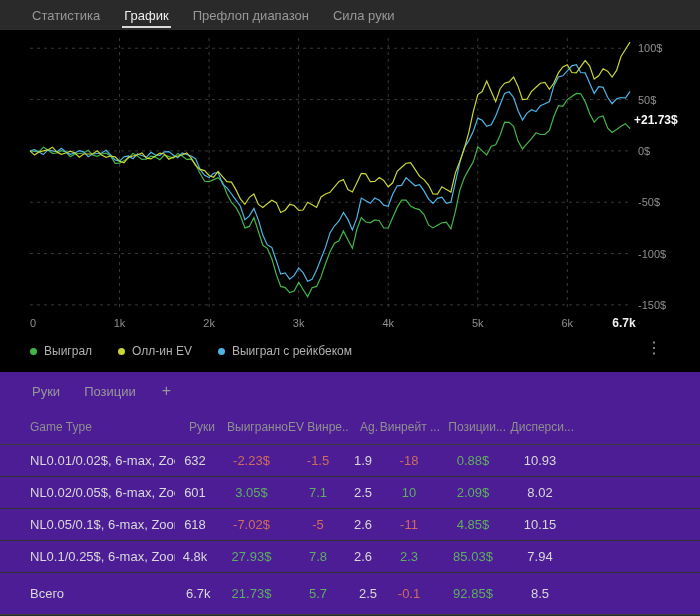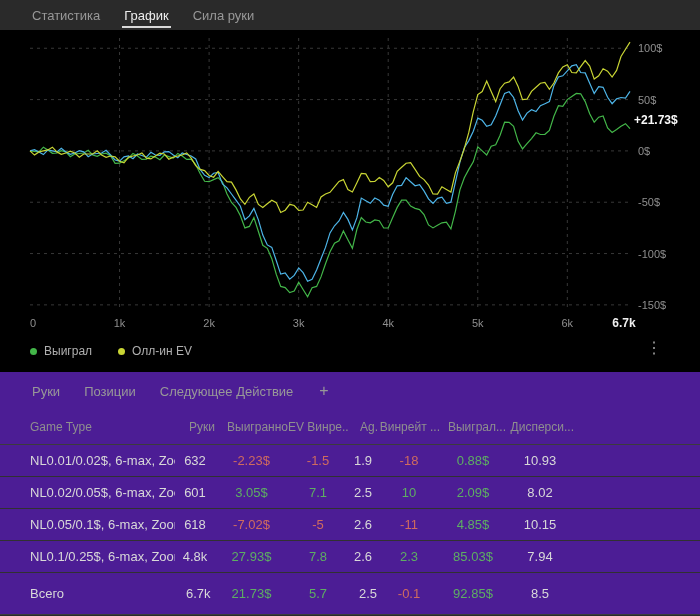--- a/index.html
+++ b/index.html
@@ -40,20 +40,21 @@
   .plain{color:#d8d8d8}
   .pos{color:#5eae63}
   .neg{color:#cf6b5f}
 </style>
 </head>
 <body>
 
 <div class="topnav" id="top-nav">
     <div class="tab">Статистика</div>
     <div class="tab active">График</div>
+    <div class="tab">Префлоп диапазон</div>
     <div class="tab">Сила руки</div>
   </div>
 
 <div class="chart-panel">
   <svg id="chart-svg" width="700" height="300">
       <line x1="30" y1="18.264150943396224" x2="630" y2="18.264150943396224" class="grid"></line>
       <text x="638" y="22.264150943396224" class="ylab">100$</text>
       <line x1="30" y1="69.58490566037736" x2="630" y2="69.58490566037736" class="grid"></line>
       <text x="638" y="73.58490566037736" class="ylab">50$</text>
       <line x1="30" y1="120.9056603773585" x2="630" y2="120.9056603773585" class="grid"></line>
@@ -85,29 +86,32 @@
     </svg>
   <div class="legend-row" id="legend-row">
     <div class="legend-item">
         <span class="dot" style="background: rgb(67, 182, 73);"></span>
         <span>Выиграл</span>
       </div>
       <div class="legend-item">
         <span class="dot" style="background: rgb(201, 213, 52);"></span>
         <span>Олл-ин EV</span>
       </div>
+      <div class="legend-item">
+        <span class="dot" style="background: rgb(77, 180, 231);"></span>
+        <span>Выиграл с рейкбеком</span>
+      </div>
       <span class="more">⋮</span>
   </div>
 </div>
 
 <div class="bottom">
   <div class="tabs2" id="bottom-tabs">
       <div class="tab">Руки</div>
       <div class="tab">Позиции</div>
-      <div class="tab">Следующее Действие</div>
       <div class="plus">+</div>
     </div>
   <table>
     <colgroup>
       <col class="c-game">
         <col class="c-hands">
         <col class="c-won">
         <col class="c-ev">
       <col class="c-ag">
         <col class="c-wr">
@@ -116,21 +120,21 @@
         <col class="c-fill">
     </colgroup>
     <thead>
         <tr id="results-head">
           <th>Game Type</th>
           <th>Руки</th>
           <th>Выигранно</th>
           <th>EV Винре...</th>
           <th>Ag.</th>
           <th>Винрейт ...</th>
-          <th>Выиграл...</th>
+          <th>Позиции...</th>
           <th>Дисперси...</th>
           <th></th>
         </tr>
       </thead>
     <tbody id="results-body">
         <tr>
           <td class="plain">NL0.01/0.02$, 6-max, Zoom</td>
           <td class="plain">632</td>
           <td class="neg">-2.23$</td>
           <td class="neg">-1.5</td>

